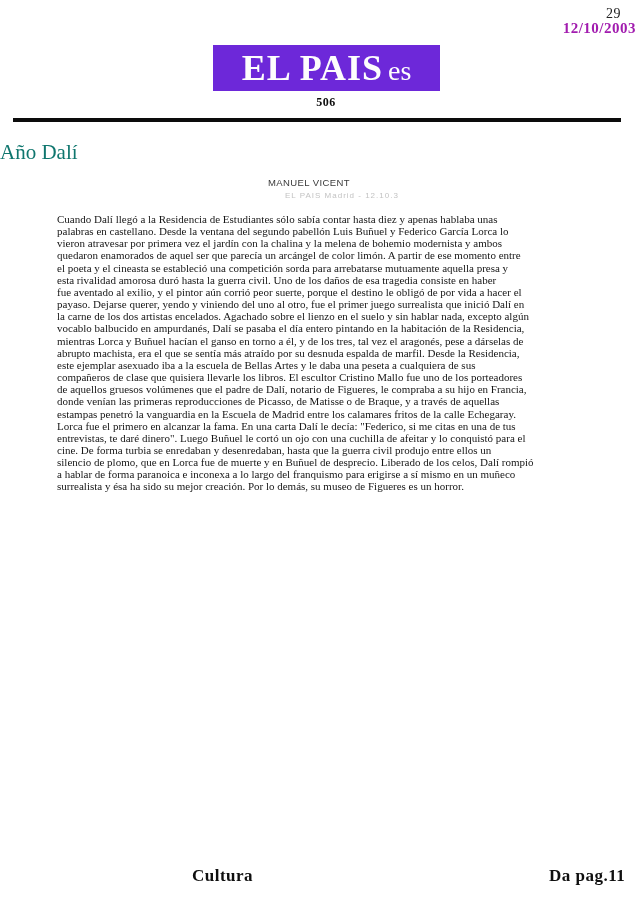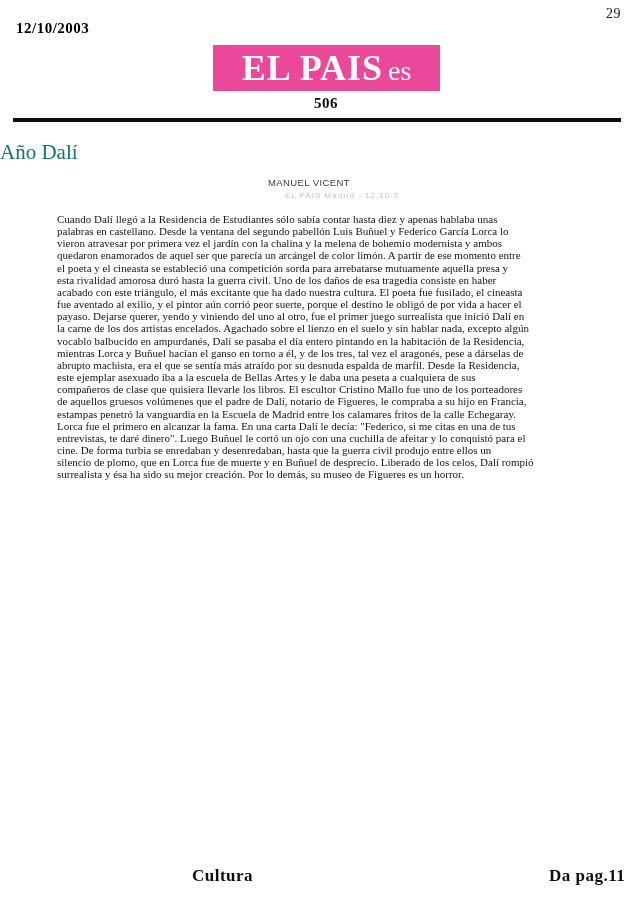--- a/index.html
+++ b/index.html
@@ -24,33 +24,33 @@
     left: 606px;
     font-size: 14px;
     color: #222;
     letter-spacing: 0.5px;
   }
   .masthead-date {
     position: absolute;
     top: 20px;
     left: 16px;
     width: 620px;
-    text-align: left;
+    text-align: right;
     font-size: 15px;
     font-weight: 700;
     letter-spacing: 0.5px;
-    color: #000000;
+    color: #a21caf;
   }
   .logo {
     position: absolute;
     top: 45px;
     left: 213px;
     width: 227px;
     height: 46px;
-    background: #ec4899;
+    background: #6d28d9;
     display: flex;
     align-items: center;
     justify-content: center;
     gap: 5px;
   }
   .logo-main {
     color: #fdfdfd;
     font-family: "Liberation Serif", serif;
     font-weight: 700;
     font-size: 36px;
@@ -65,21 +65,21 @@
     font-size: 28px;
     line-height: 1;
     padding-top: 6px;
   }
   .issue {
     position: absolute;
     top: 95px;
     left: 16px;
     width: 620px;
     text-align: center;
-    font-size: 15px;
+    font-size: 12px;
     font-weight: 700;
     letter-spacing: 0.5px;
     color: #0d0d0d;
   }
   .rule {
     position: absolute;
     top: 118px;
     left: 13px;
     width: 608px;
     height: 4px;
@@ -175,35 +175,36 @@
 
   <div class="credit">EL PAIS Madrid  -  12.10.3</div>
 
   <div class="body">
       <div>Cuando Dalí llegó a la Residencia de Estudiantes sólo sabía contar hasta diez y apenas hablaba unas</div>
       <div>palabras en castellano. Desde la ventana del segundo pabellón Luis Buñuel y Federico García Lorca lo</div>
       <div>vieron atravesar por primera vez el jardín con la chalina y la melena de bohemio modernista y ambos</div>
       <div>quedaron enamorados de aquel ser que parecía un arcángel de color limón. A partir de ese momento entre</div>
       <div>el poeta y el cineasta se estableció una competición sorda para arrebatarse mutuamente aquella presa y</div>
       <div>esta rivalidad amorosa duró hasta la guerra civil. Uno de los daños de esa tragedia consiste en haber</div>
-      <div>acabado con este triángulo, el más excitante que ha dado nuestra cultura. El poeta fue fusilado, el cineasta</div>
       <div>fue aventado al exilio, y el pintor aún corrió peor suerte, porque el destino le obligó de por vida a hacer el</div>
       <div>payaso. Dejarse querer, yendo y viniendo del uno al otro, fue el primer juego surrealista que inició Dalí en</div>
       <div>la carne de los dos artistas encelados. Agachado sobre el lienzo en el suelo y sin hablar nada, excepto algún</div>
       <div>vocablo balbucido en ampurdanés, Dalí se pasaba el día entero pintando en la habitación de la Residencia,</div>
       <div>mientras Lorca y Buñuel hacían el ganso en torno a él, y de los tres, tal vez el aragonés, pese a dárselas de</div>
       <div>abrupto machista, era el que se sentía más atraído por su desnuda espalda de marfil. Desde la Residencia,</div>
       <div>este ejemplar asexuado iba a la escuela de Bellas Artes y le daba una peseta a cualquiera de sus</div>
       <div>compañeros de clase que quisiera llevarle los libros. El escultor Cristino Mallo fue uno de los porteadores</div>
       <div>de aquellos gruesos volúmenes que el padre de Dalí, notario de Figueres, le compraba a su hijo en Francia,</div>
+      <div>donde venían las primeras reproducciones de Picasso, de Matisse o de Braque, y a través de aquellas</div>
       <div>estampas penetró la vanguardia en la Escuela de Madrid entre los calamares fritos de la calle Echegaray.</div>
       <div>Lorca fue el primero en alcanzar la fama. En una carta Dalí le decía: "Federico, si me citas en una de tus</div>
       <div>entrevistas, te daré dinero". Luego Buñuel le cortó un ojo con una cuchilla de afeitar y lo conquistó para el</div>
       <div>cine. De forma turbia se enredaban y desenredaban, hasta que la guerra civil produjo entre ellos un</div>
       <div>silencio de plomo, que en Lorca fue de muerte y en Buñuel de desprecio. Liberado de los celos, Dalí rompió</div>
+      <div>a hablar de forma paranoica e inconexa a lo largo del franquismo para erigirse a sí mismo en un muñeco</div>
       <div>surrealista y ésa ha sido su mejor creación. Por lo demás, su museo de Figueres es un horror.</div>
     </div>
 
   <div class="footer-section">Cultura</div>
 
   <div class="footer-pageref">Da pag.11</div>
 
 </div>
 
 </body></html>

